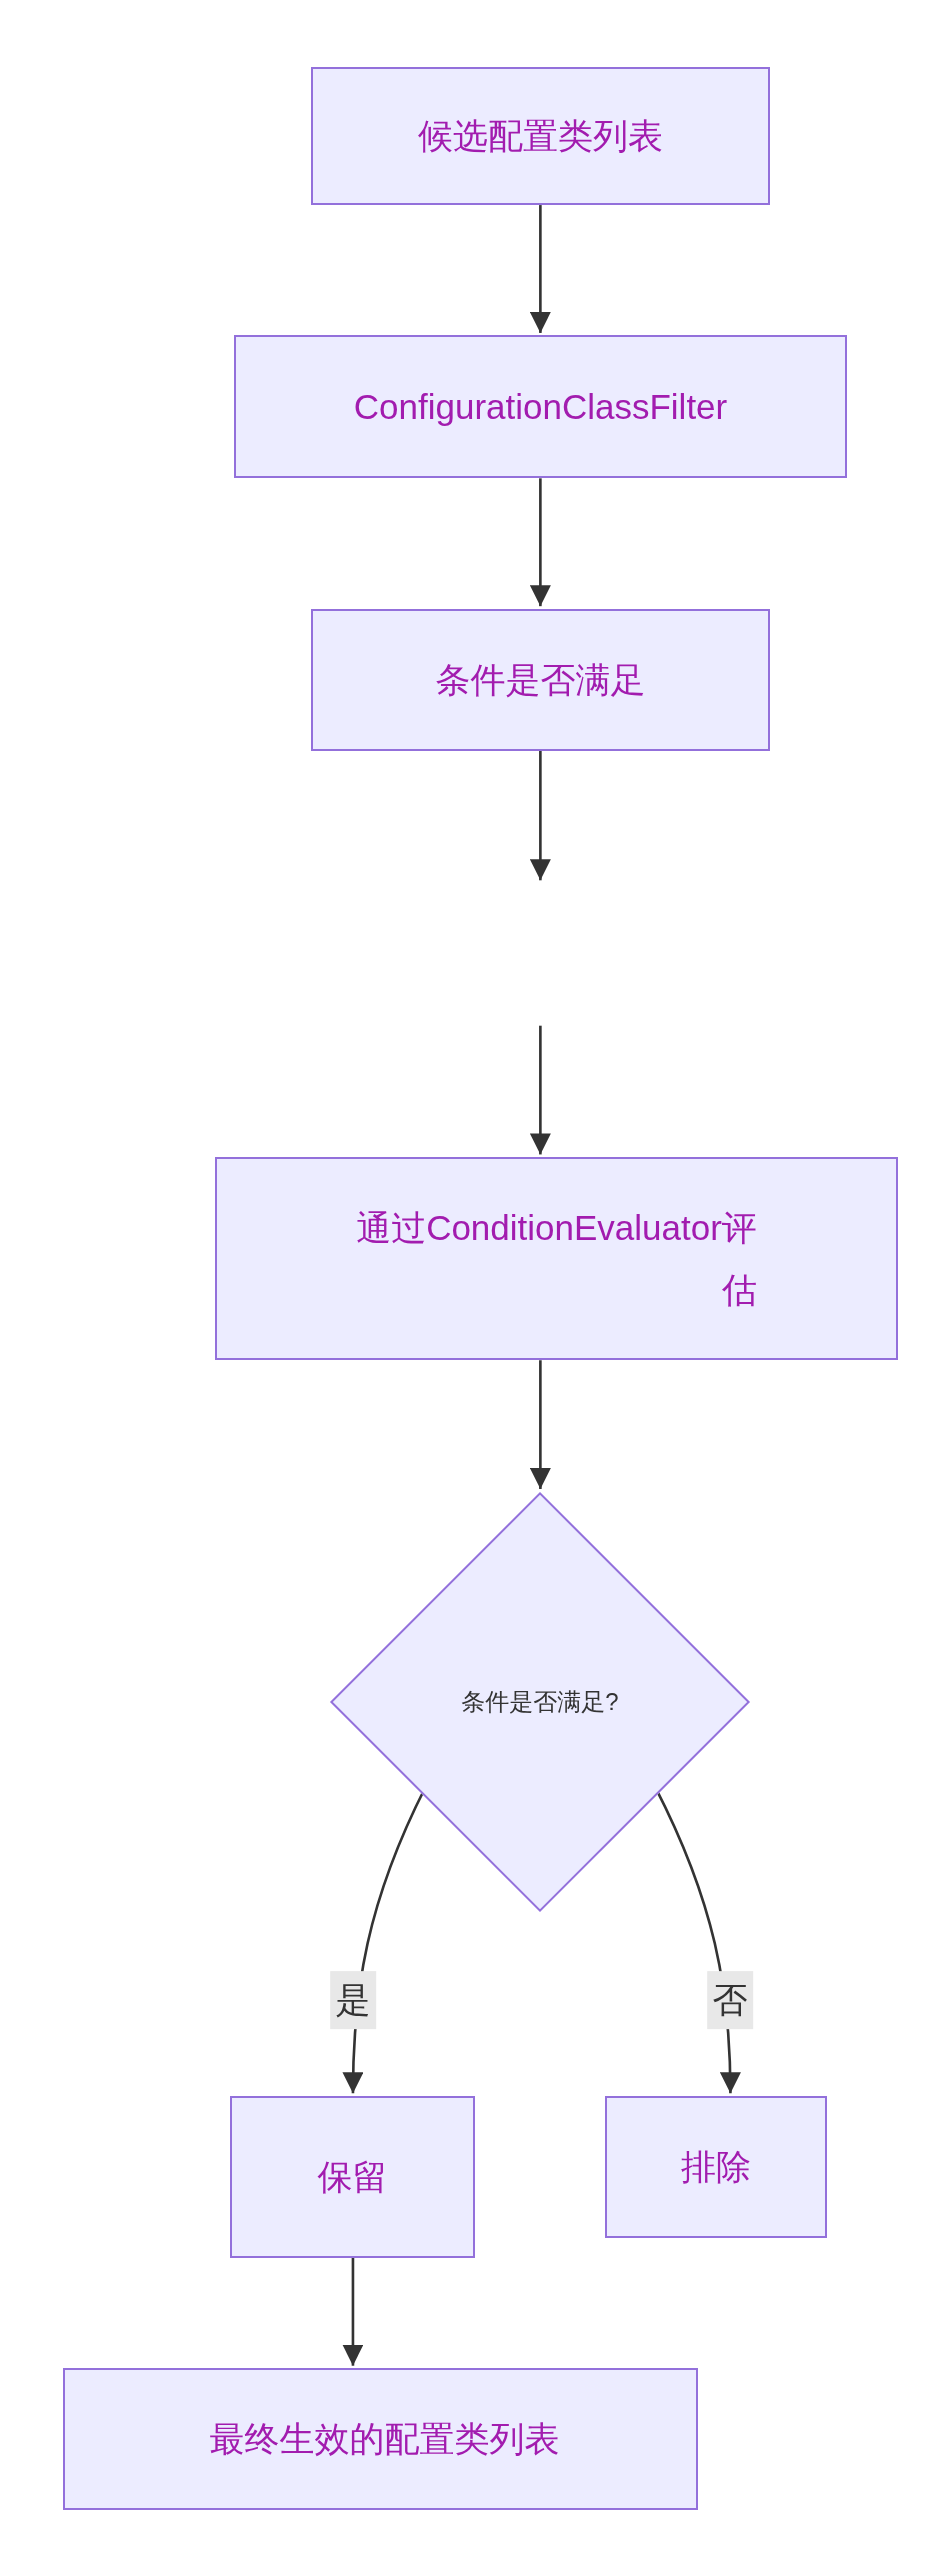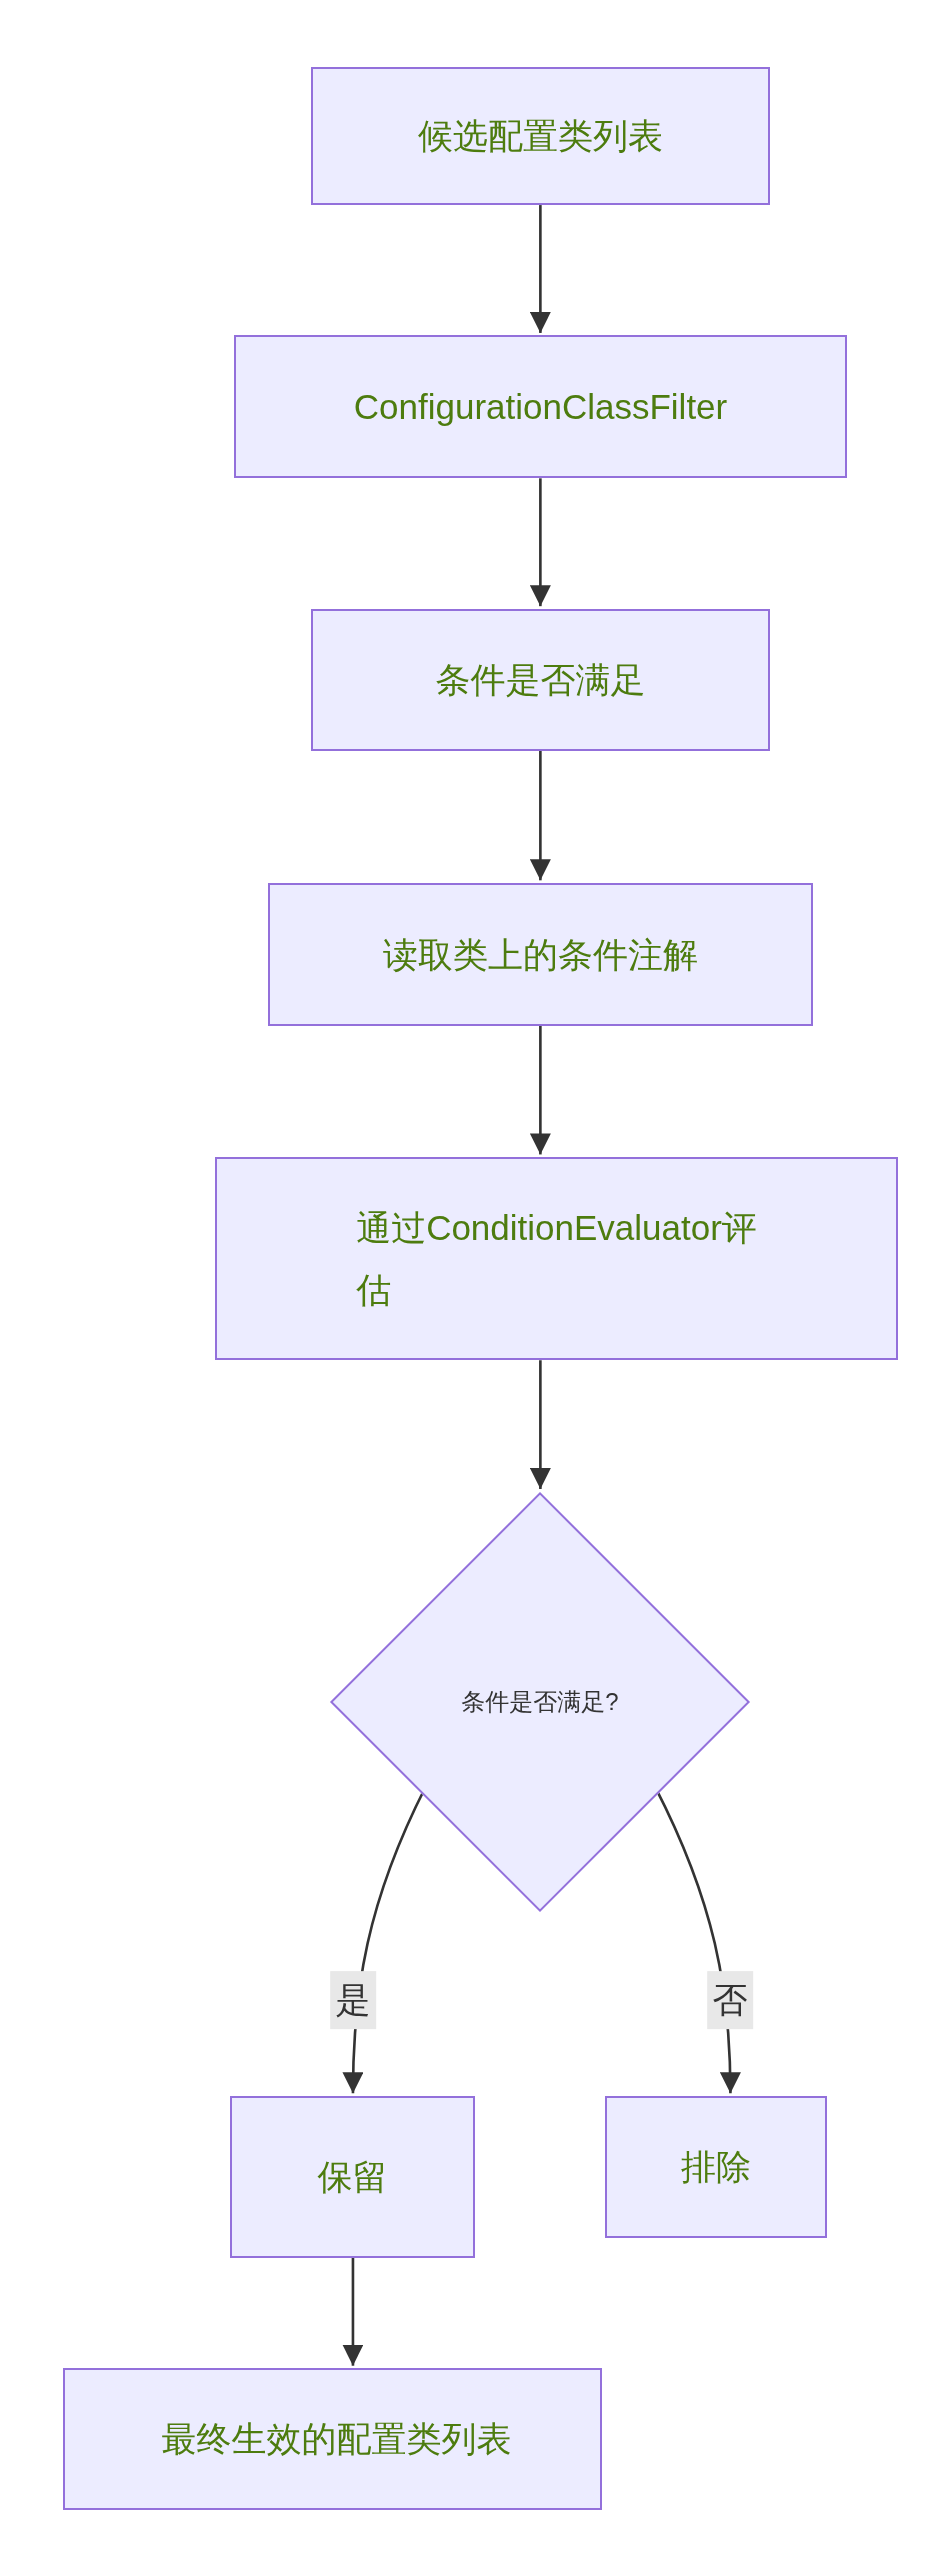--- a/index.html
+++ b/index.html
@@ -28,23 +28,23 @@
     background: #ECECFF;
     border: 2.6px solid #9370DB;
     display: flex;
     align-items: center;
     justify-content: center;
     z-index: 2;
   }
   .node .node-label {
     font-size: 35px;
     line-height: 1.75;
-    text-align: left;
+    text-align: right;
     white-space: pre-line;
-    color: #4d7c0f;
+    color: #a21caf;
   }
   .diamond-wrap {
     position: absolute;
     width: 0;
     height: 0;
     z-index: 2;
   }
   .diamond-shape {
     position: absolute;
     left: 0;
@@ -107,23 +107,20 @@
   </div>
 
   <div class="node" style="left:234px; top:335px; width:613px; height:143px;">
     <span class="node-label">ConfigurationClassFilter</span>
   </div>
 
   <div class="node" style="left:311px; top:609px; width:459px; height:142px;">
     <span class="node-label">条件是否满足</span>
   </div>
 
-  <div class="node" style="left:268px; top:883px; width:545px; height:143px;">
-    <span class="node-label">读取类上的条件注解</span>
-  </div>
 
   <div class="node" style="left:215px; top:1157px; width:683px; height:203px;">
     <span class="node-label">通过ConditionEvaluator评
 估</span>
   </div>
 
   <div class="diamond-wrap" style="left:540px; top:1702px;">
     <div class="diamond-shape"></div>
     <div class="diamond-label">条件是否满足?</div>
   </div>
@@ -133,18 +130,18 @@
   <span class="edge-label" style="left:730px; top:2000px;">否</span>
 
   <div class="node" style="left:230px; top:2096px; width:245px; height:162px;">
     <span class="node-label">保留</span>
   </div>
 
   <div class="node" style="left:605px; top:2096px; width:222px; height:142px;">
     <span class="node-label">排除</span>
   </div>
 
-  <div class="node" style="left:63px; top:2368px; width:539px; height:142px;padding-left:8px;">
+  <div class="node" style="left:63px; top:2368px; width:635px; height:142px;padding-left:8px;">
     <span class="node-label">最终生效的配置类列表</span>
   </div>
 
 </div>
 
 
 </body></html>

